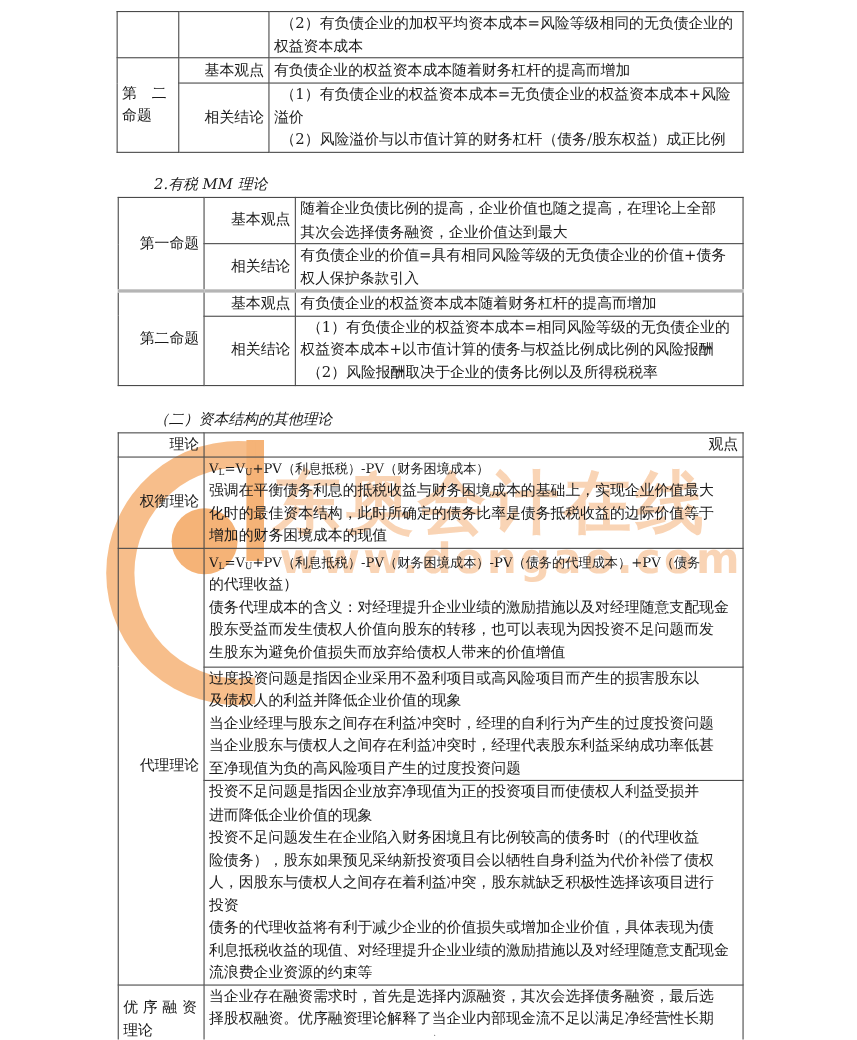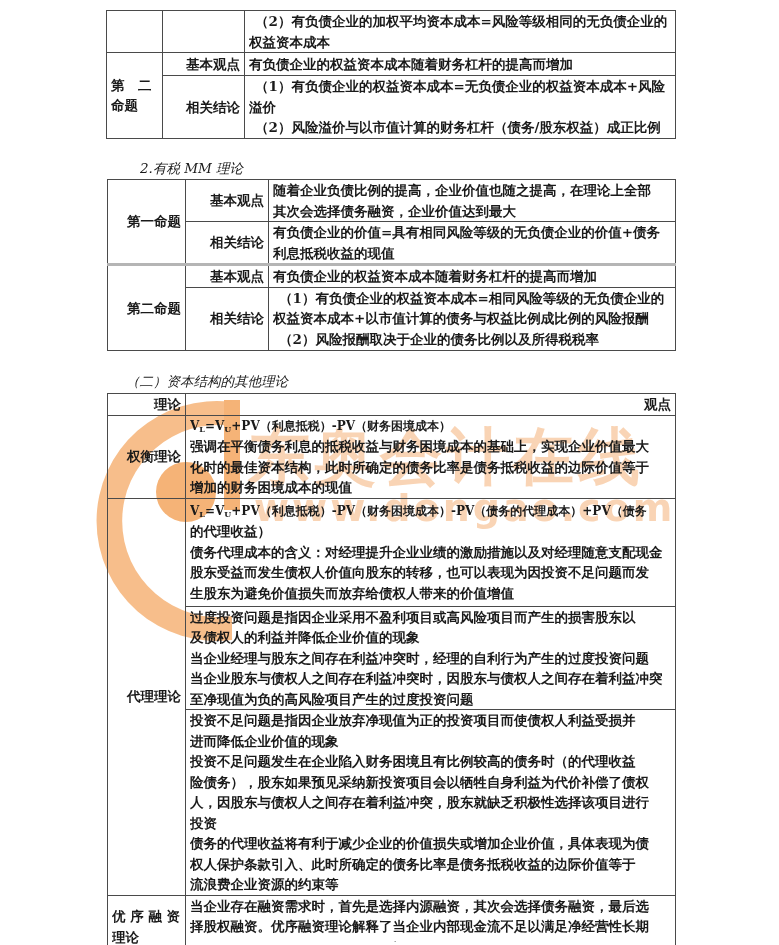--- a/index.html
+++ b/index.html
@@ -1,19 +1,19 @@
 <!DOCTYPE html>
 <html><head>
 <meta charset="utf-8">
 <style>
   html, body { margin:0; padding:0; background:#ffffff; }
   body { width:779px; height:945px; position:relative; overflow:hidden;
          font-family:"DejaVu Serif", "Liberation Serif", serif; color:#1a1a1a; font-size:13.5px; }
   table { border-collapse:collapse; position:absolute; table-layout:fixed; }
-  td, th { border:1px solid #4a4a4a; padding:0 4px; vertical-align:middle; font-weight:bold;
+  td, th { border:1px solid #4a4a4a; padding:0 4px; vertical-align:middle; font-weight:normal;
            line-height:20.5px; font-size:13.5px; }
   td.c { text-align:right; }
   td.txt { text-align:left; }
   .line { display:block; white-space:nowrap; overflow:hidden; }
   .indent { padding-left:6px; }
   .heading { position:absolute; font-size:13.5px; line-height:20px; white-space:nowrap;font-style:italic; }
   sub { font-size:8px; line-height:0; vertical-align:-2px; }
   .watermark { position:absolute; pointer-events:none; z-index:0; }
   .wm-text { position:absolute; color:#f5b27a; opacity:0.55; white-space:nowrap; font-family:"DejaVu Sans", sans-serif; font-weight:bold; }
   .content { position:relative; z-index:1; }
@@ -87,42 +87,42 @@
       <td class="c">基本观点</td>
       <td class="txt">
         <span class="line">随着企业负债比例的提高，企业价值也随之提高，在理论上全部</span>
         <span class="line">其次会选择债务融资，企业价值达到最大</span>
       </td>
     </tr>
     <tr style="height:42px;">
       <td class="c">相关结论</td>
       <td class="txt">
         <span class="line">有负债企业的价值=具有相同风险等级的无负债企业的价值+债务</span>
-        <span class="line">利息抵税收益的现值</span>
+        <span class="line">权人保护条款引入</span>
       </td>
     </tr>
     <tr class="thick-top" style="height:22px;">
       <td rowspan="2" class="c">第二命题</td>
       <td class="c">基本观点</td>
       <td class="txt">
         <span class="line">有负债企业的权益资本成本随着财务杠杆的提高而增加</span>
       </td>
     </tr>
     <tr style="height:63px;">
       <td class="c">相关结论</td>
       <td class="txt">
         <span class="line indent">（1）有负债企业的权益资本成本=相同风险等级的无负债企业的</span>
         <span class="line">权益资本成本+以市值计算的债务与权益比例成比例的风险报酬</span>
         <span class="line indent">（2）风险报酬取决于企业的债务比例以及所得税税率</span>
       </td>
     </tr>
   </tbody>
     </table>
 
-  <div class="heading" style="left:126px;top:371px;">（二）资本结构的其他理论</div>
+  <div class="heading" style="left:140px;top:371px;">（二）资本结构的其他理论</div>
 
   <table style="left:107px;top:393px;width:569px;">
     <colgroup>
         <col style="width:78px">
         <col>
       </colgroup>
     <tbody>
         <tr style="height:21px;">
       <td class="c">理论</td>
       <td class="c">观点</td>
@@ -144,34 +144,34 @@
         <span class="line">债务代理成本的含义：对经理提升企业业绩的激励措施以及对经理随意支配现金</span>
         <span class="line">股东受益而发生债权人价值向股东的转移，也可以表现为因投资不足问题而发</span>
         <span class="line">生股东为避免价值损失而放弃给债权人带来的价值增值</span>
       </td>
     </tr>
     <tr style="height:102px;">
       <td class="txt">
         <span class="line">过度投资问题是指因企业采用不盈利项目或高风险项目而产生的损害股东以</span>
         <span class="line">及债权人的利益并降低企业价值的现象</span>
         <span class="line">当企业经理与股东之间存在利益冲突时，经理的自利行为产生的过度投资问题</span>
-        <span class="line">当企业股东与债权人之间存在利益冲突时，因股东与债权人之间存在着利益冲突</span>
+        <span class="line">当企业股东与债权人之间存在利益冲突时，经理代表股东利益采纳成功率低甚</span>
         <span class="line">至净现值为负的高风险项目产生的过度投资问题</span>
       </td>
     </tr>
     <tr style="height:167px;">
       <td class="txt">
         <span class="line">投资不足问题是指因企业放弃净现值为正的投资项目而使债权人利益受损并</span>
         <span class="line">进而降低企业价值的现象</span>
         <span class="line">投资不足问题发生在企业陷入财务困境且有比例较高的债务时（的代理收益</span>
         <span class="line">险债务），股东如果预见采纳新投资项目会以牺牲自身利益为代价补偿了债权</span>
         <span class="line">人，因股东与债权人之间存在着利益冲突，股东就缺乏积极性选择该项目进行</span>
         <span class="line">投资</span>
         <span class="line">债务的代理收益将有利于减少企业的价值损失或增加企业价值，具体表现为债</span>
-        <span class="line">权人保护条款引入、此时所确定的债务比率是债务抵税收益的边际价值等于</span>
+        <span class="line">利息抵税收益的现值、对经理提升企业业绩的激励措施以及对经理随意支配现金</span>
         <span class="line">流浪费企业资源的约束等</span>
       </td>
     </tr>
     <tr style="height:63px;">
       <td class="txt">
         <span class="line">优 序 融 资</span>
         <span class="line">理论</span>
       </td>
       <td class="txt" style="vertical-align:top;">
         <span class="line">当企业存在融资需求时，首先是选择内源融资，其次会选择债务融资，最后选</span>

